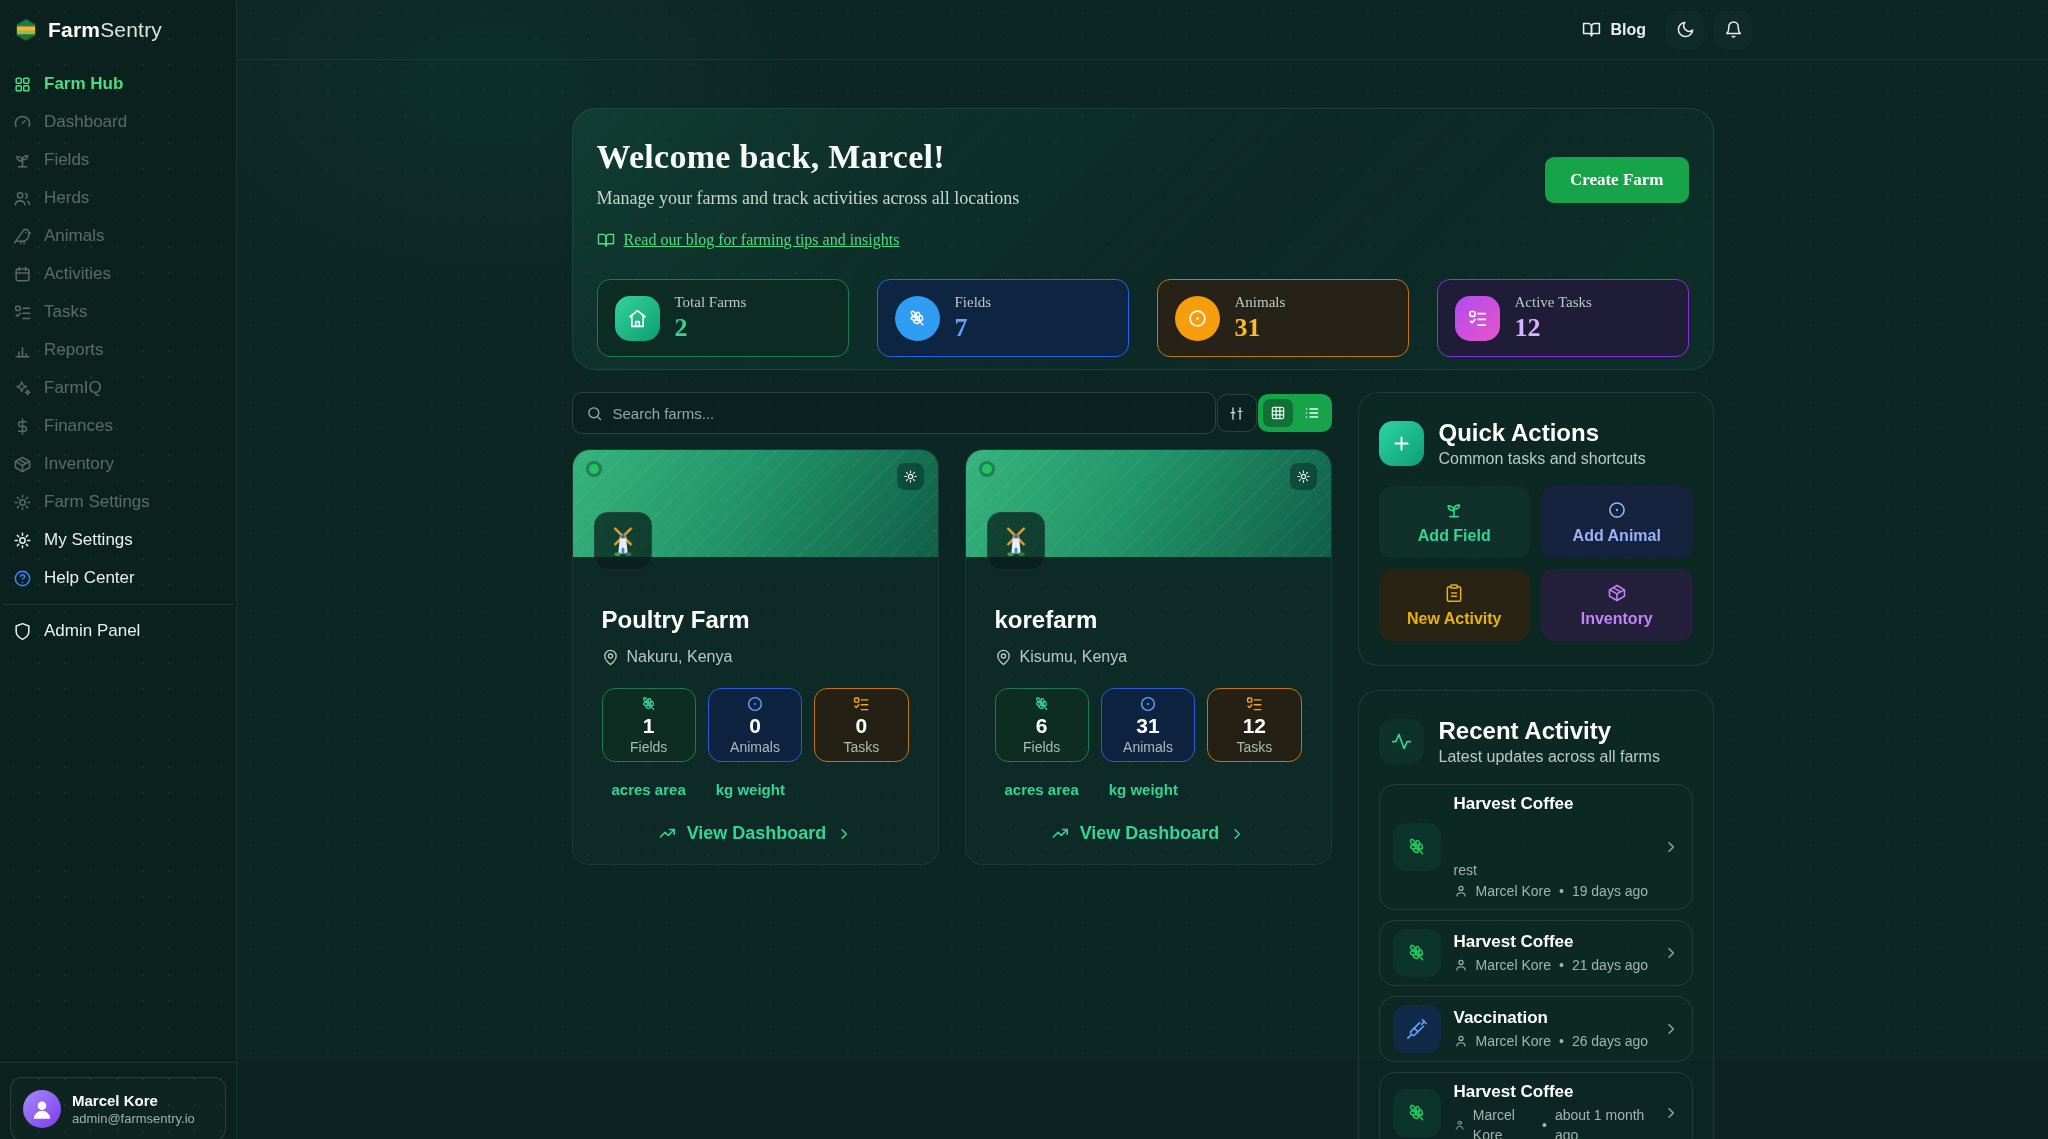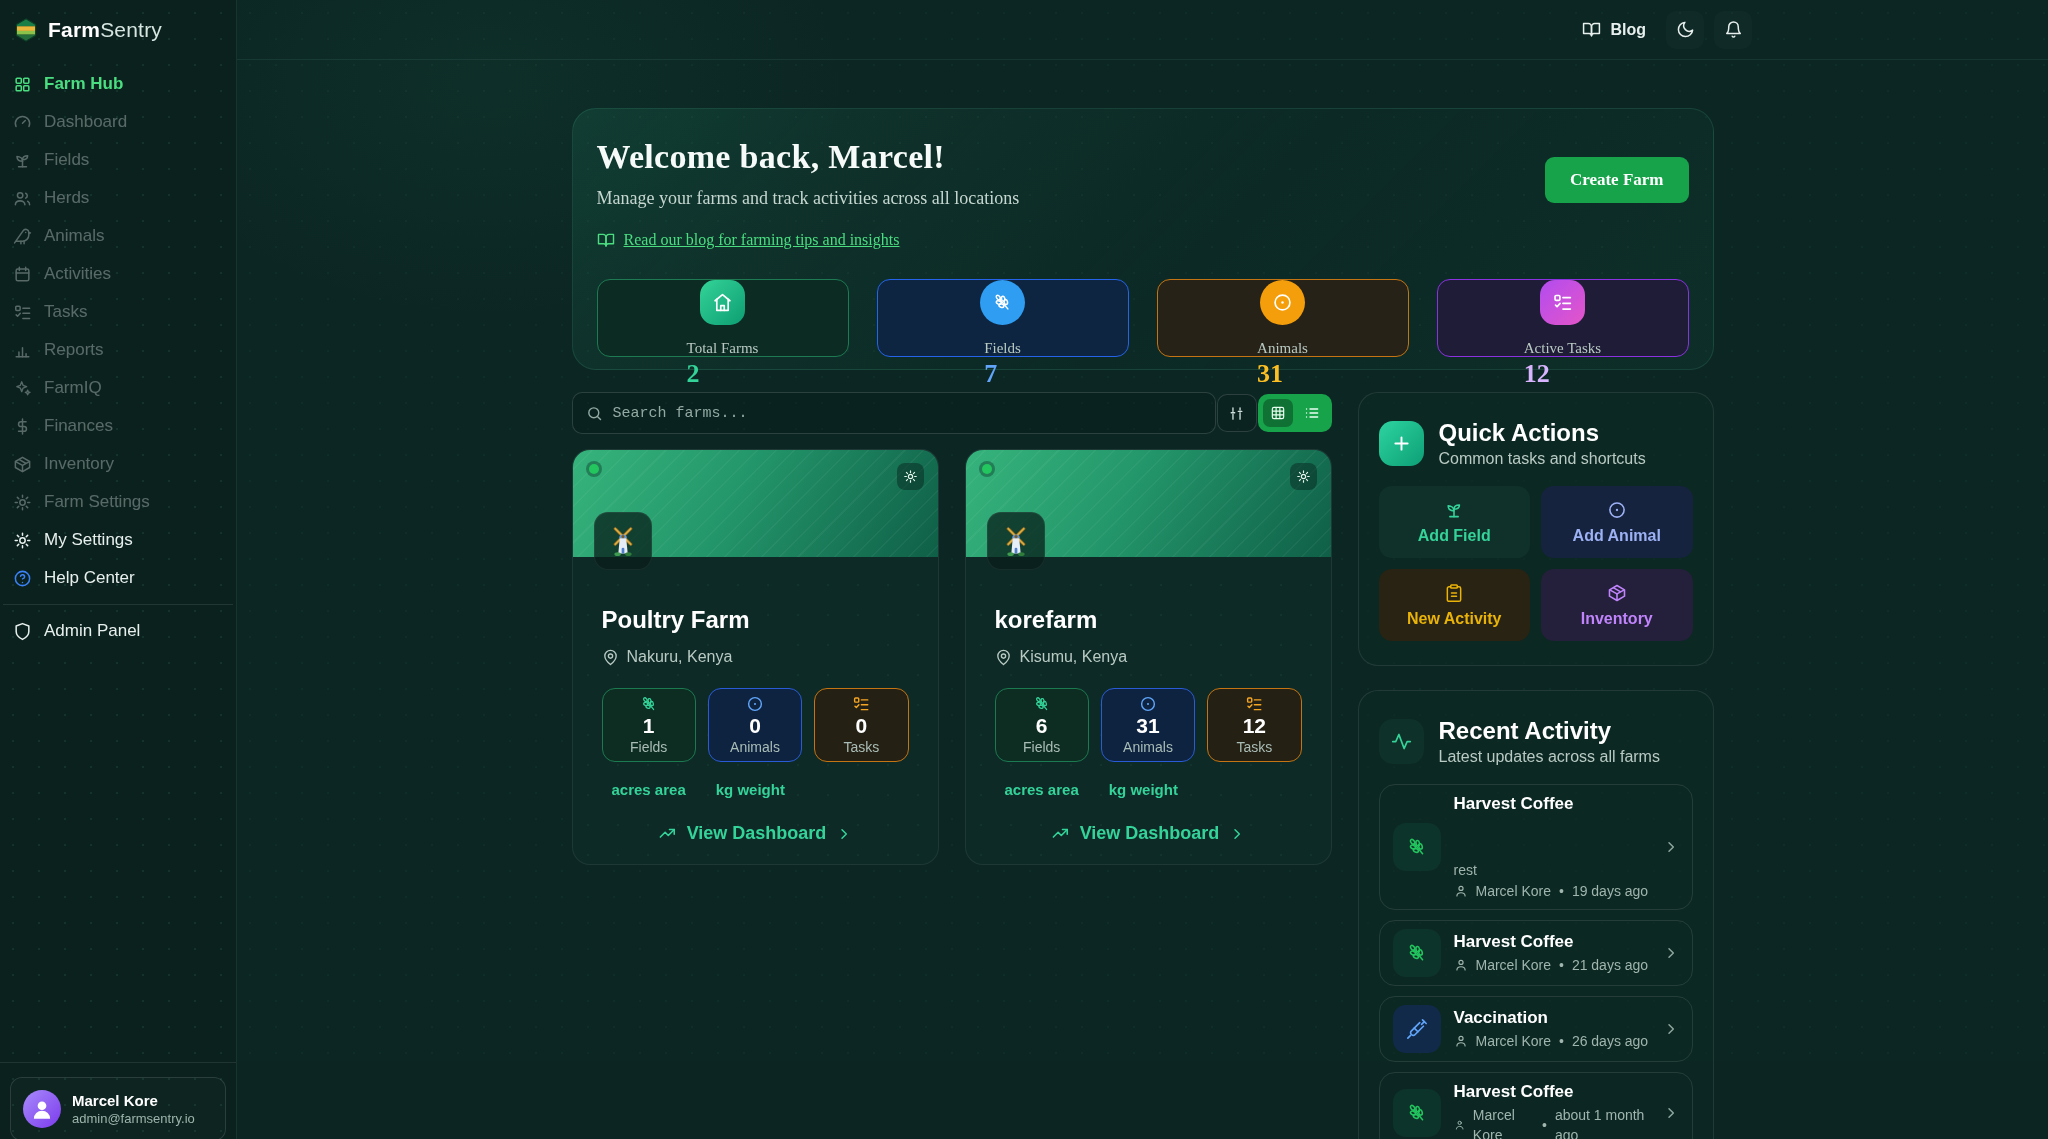--- a/index.html
+++ b/index.html
@@ -69,21 +69,21 @@
   .welcome-top { display:flex; justify-content:space-between; align-items:flex-start; }
   h1.page-title { font-size:34px; font-weight:700; color:#f6faf8; letter-spacing:.3px; }
   .w-sub { font-size:18px; color:#c6d7d0; margin-top:12px; }
   .blog-link { display:inline-flex; align-items:center; gap:9px; margin-top:22px; color:#4ade80;
     font-size:16px; text-decoration:underline; cursor:pointer; }
   .blog-link .ic { width:18px; height:18px; }
   .create-btn { background:#16a34a; color:#ffffff; font-family:inherit; font-size:17px; font-weight:700;
     border:none; border-radius:9px; padding:13px 25px; margin-top:19px; cursor:pointer; }
 
   .stats-row { display:grid; grid-template-columns:repeat(4,1fr); gap:28px; margin-top:26px; }
-  .stat-card { height:78px; border-radius:13px; border:1px solid; display:flex; align-items:center; gap:15px; padding:0 17px;flex-direction:column; }
+  .stat-card { height:78px; border-radius:13px; border:1px solid; display:flex; align-items:center; gap:15px; padding:0 17px; }
   .stat-card .stat-icon { width:45px; height:45px; display:flex; align-items:center; justify-content:center; color:#fff; flex:0 0 45px; }
   .stat-card .stat-icon .ic { width:21px; height:21px; }
   .stat-label { font-size:15px; color:#b9cac3; }
   .stat-value { font-size:26px; font-weight:700; margin-top:2px; }
   .stat-card.g { background:#0c2b23; border-color:#1e7a52; }
   .stat-card.g .stat-icon { background:linear-gradient(135deg,#34d399,#0d9e72); border-radius:15px; }
   .stat-card.g .stat-value { color:#34d399; }
   .stat-card.b { background:#0d2540; border-color:#2563eb; }
   .stat-card.b .stat-icon { background:#2e9df2; border-radius:50%; }
   .stat-card.b .stat-value { color:#60a5fa; }
@@ -92,21 +92,21 @@
   .stat-card.o .stat-value { color:#fbbf24; }
   .stat-card.p { background:#1f1c38; border-color:#8b31e0; }
   .stat-card.p .stat-icon { background:linear-gradient(135deg,#b24cf0,#e455c8); border-radius:15px; }
   .stat-card.p .stat-value { color:#d8b4fe; }
 
   
   .columns { display:flex; gap:26px; margin-top:22px; align-items:flex-start; }
   .left-col { width:760px; flex:0 0 760px; }
   .right-col { flex:1; }
 
-  .toolbar { display:flex; gap:1px; align-items:center;font-family:Liberation Mono, monospace; }
+  .toolbar { display:flex; gap:1px; align-items:center; }
   .search-box { flex:1; height:42px; border:1px solid rgba(255,255,255,0.14); border-radius:10px;
     display:flex; align-items:center; gap:10px; padding:0 13px; background:rgba(5,22,19,0.25); }
   .search-box .ic { width:17px; height:17px; color:#93aaa2; flex:0 0 17px; }
   .search-box input { flex:1; background:transparent; border:none; outline:none; color:#e8f0ed;
     font-family:inherit; font-size:15px; }
   .search-box input::placeholder { color:#93aaa2; }
   .filter-btn { width:40px; height:38px; border:1px solid rgba(255,255,255,0.14); background:rgba(5,22,19,0.2);
     border-radius:10px; color:#cfe0da; display:flex; align-items:center; justify-content:center; cursor:pointer; }
   .filter-btn .ic { width:17px; height:17px; }
   .toggle { height:38px; border-radius:10px; background:#16a34a; display:flex; align-items:center; gap:4px; padding:0 5px; }

